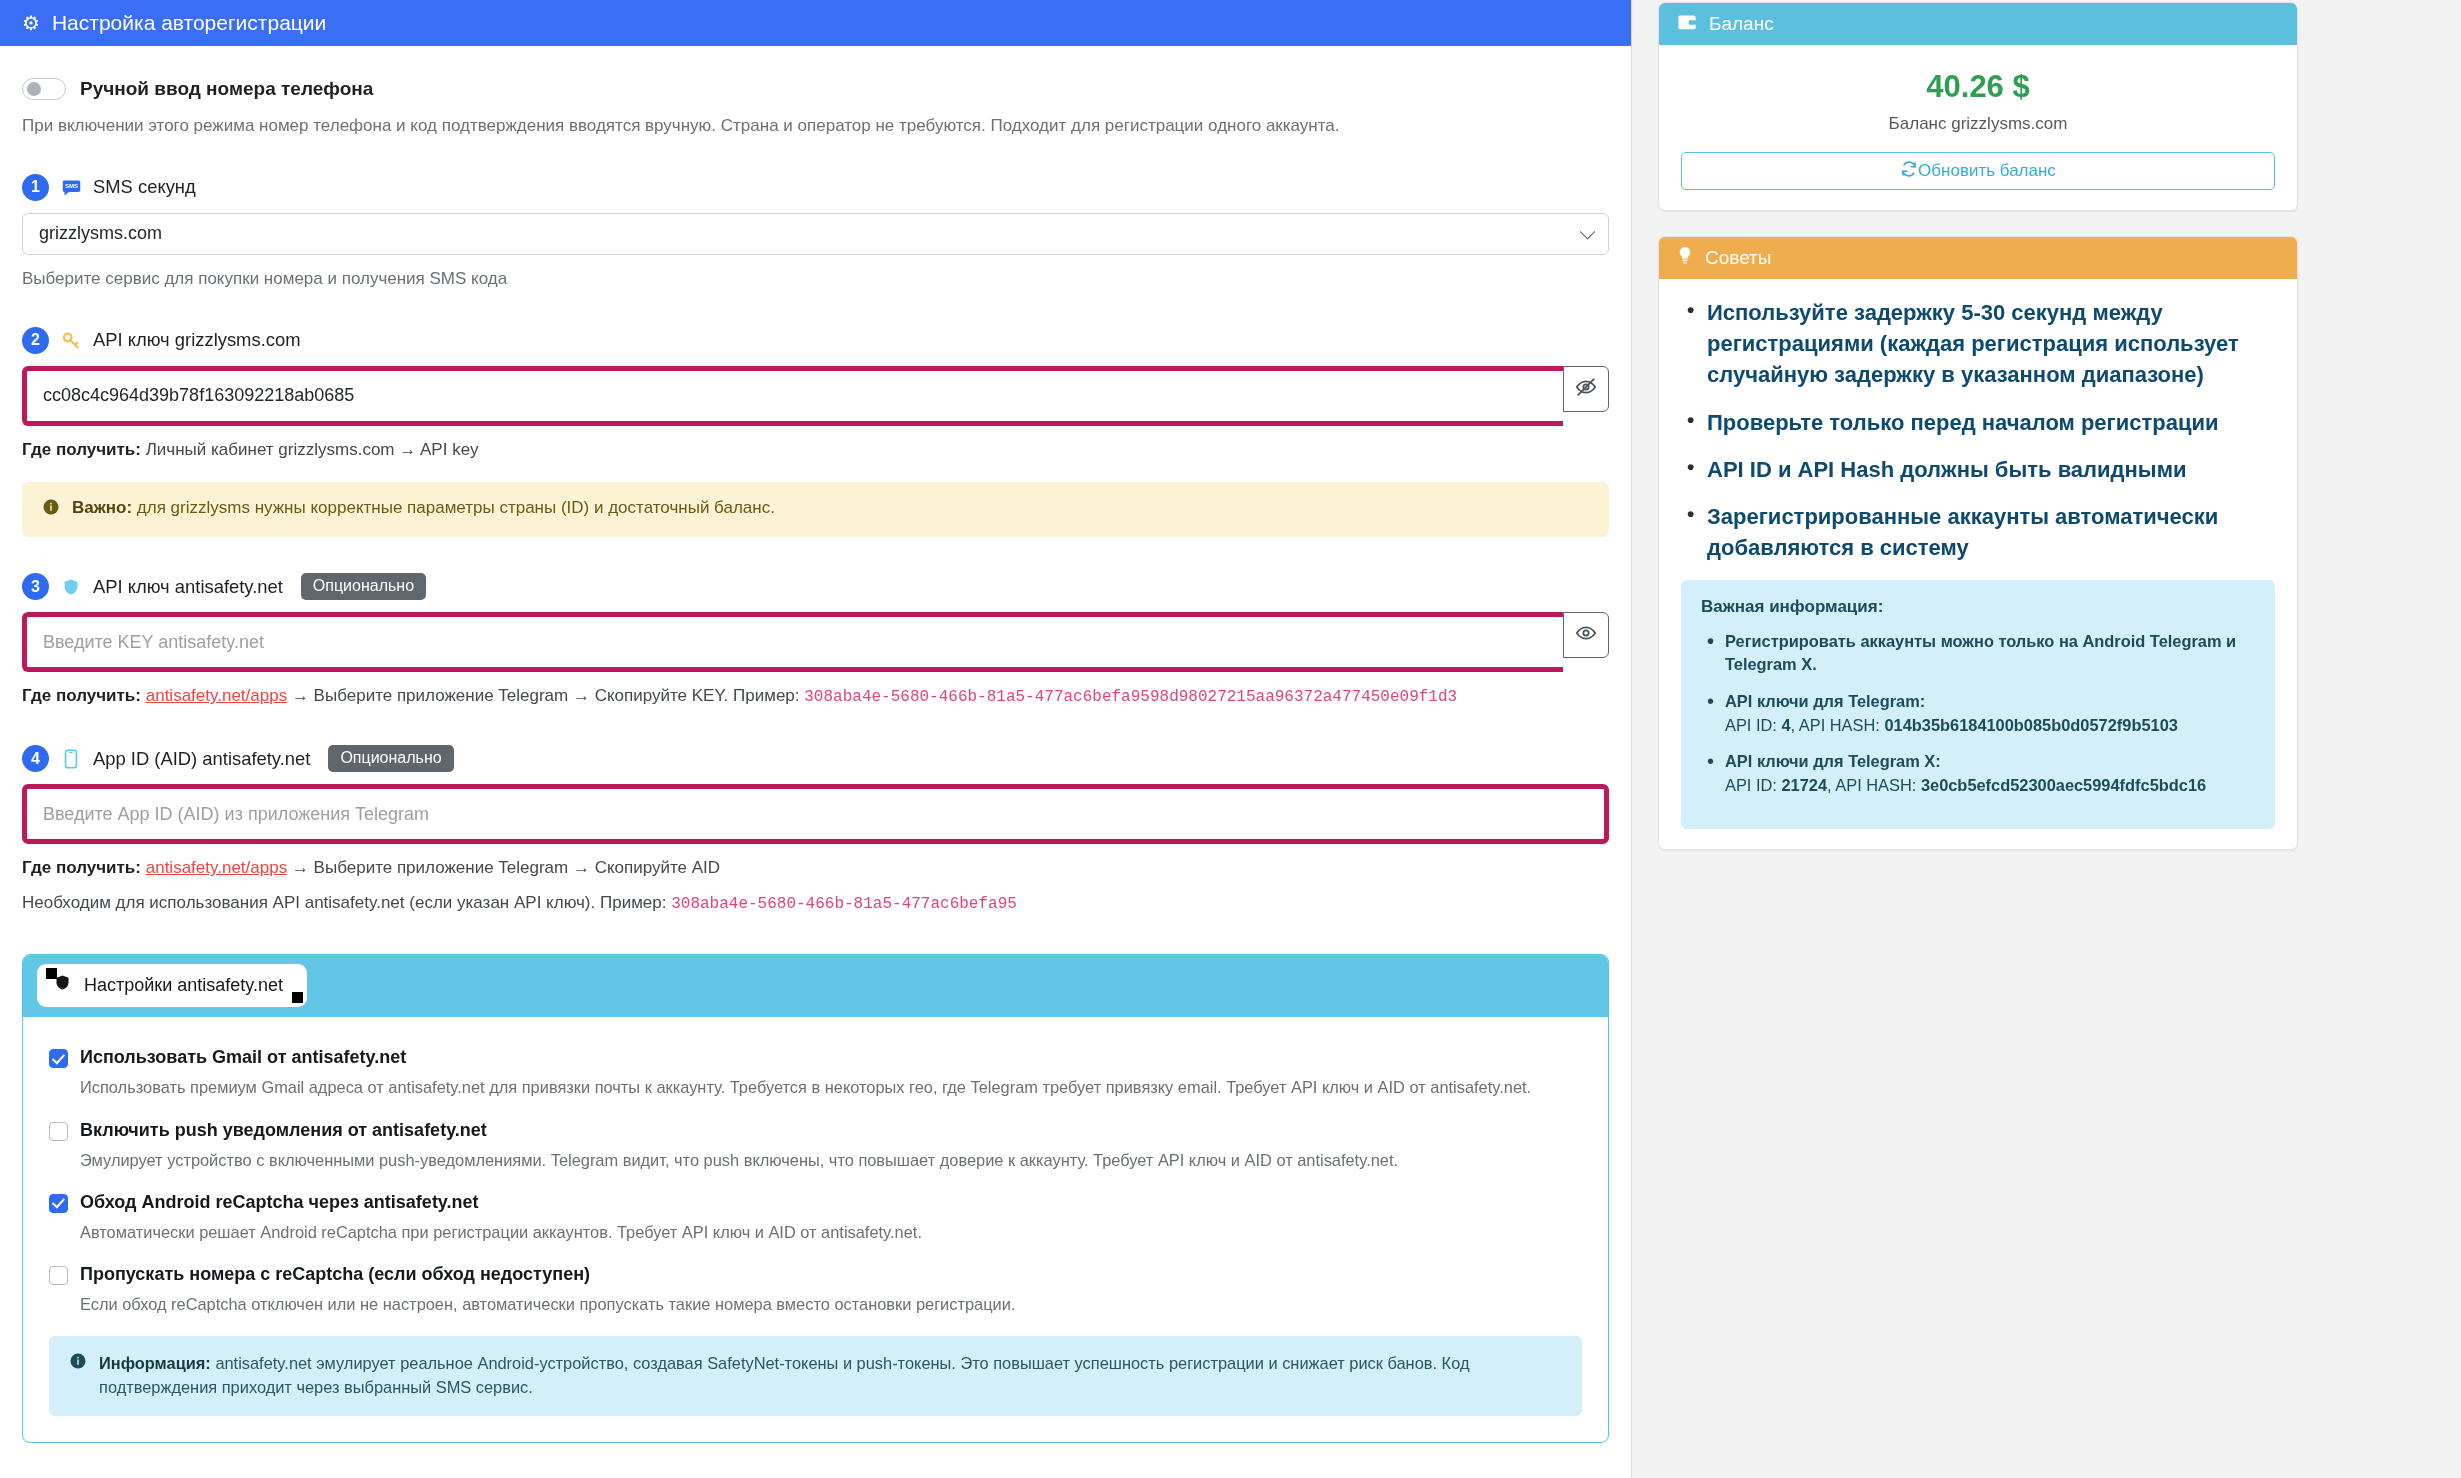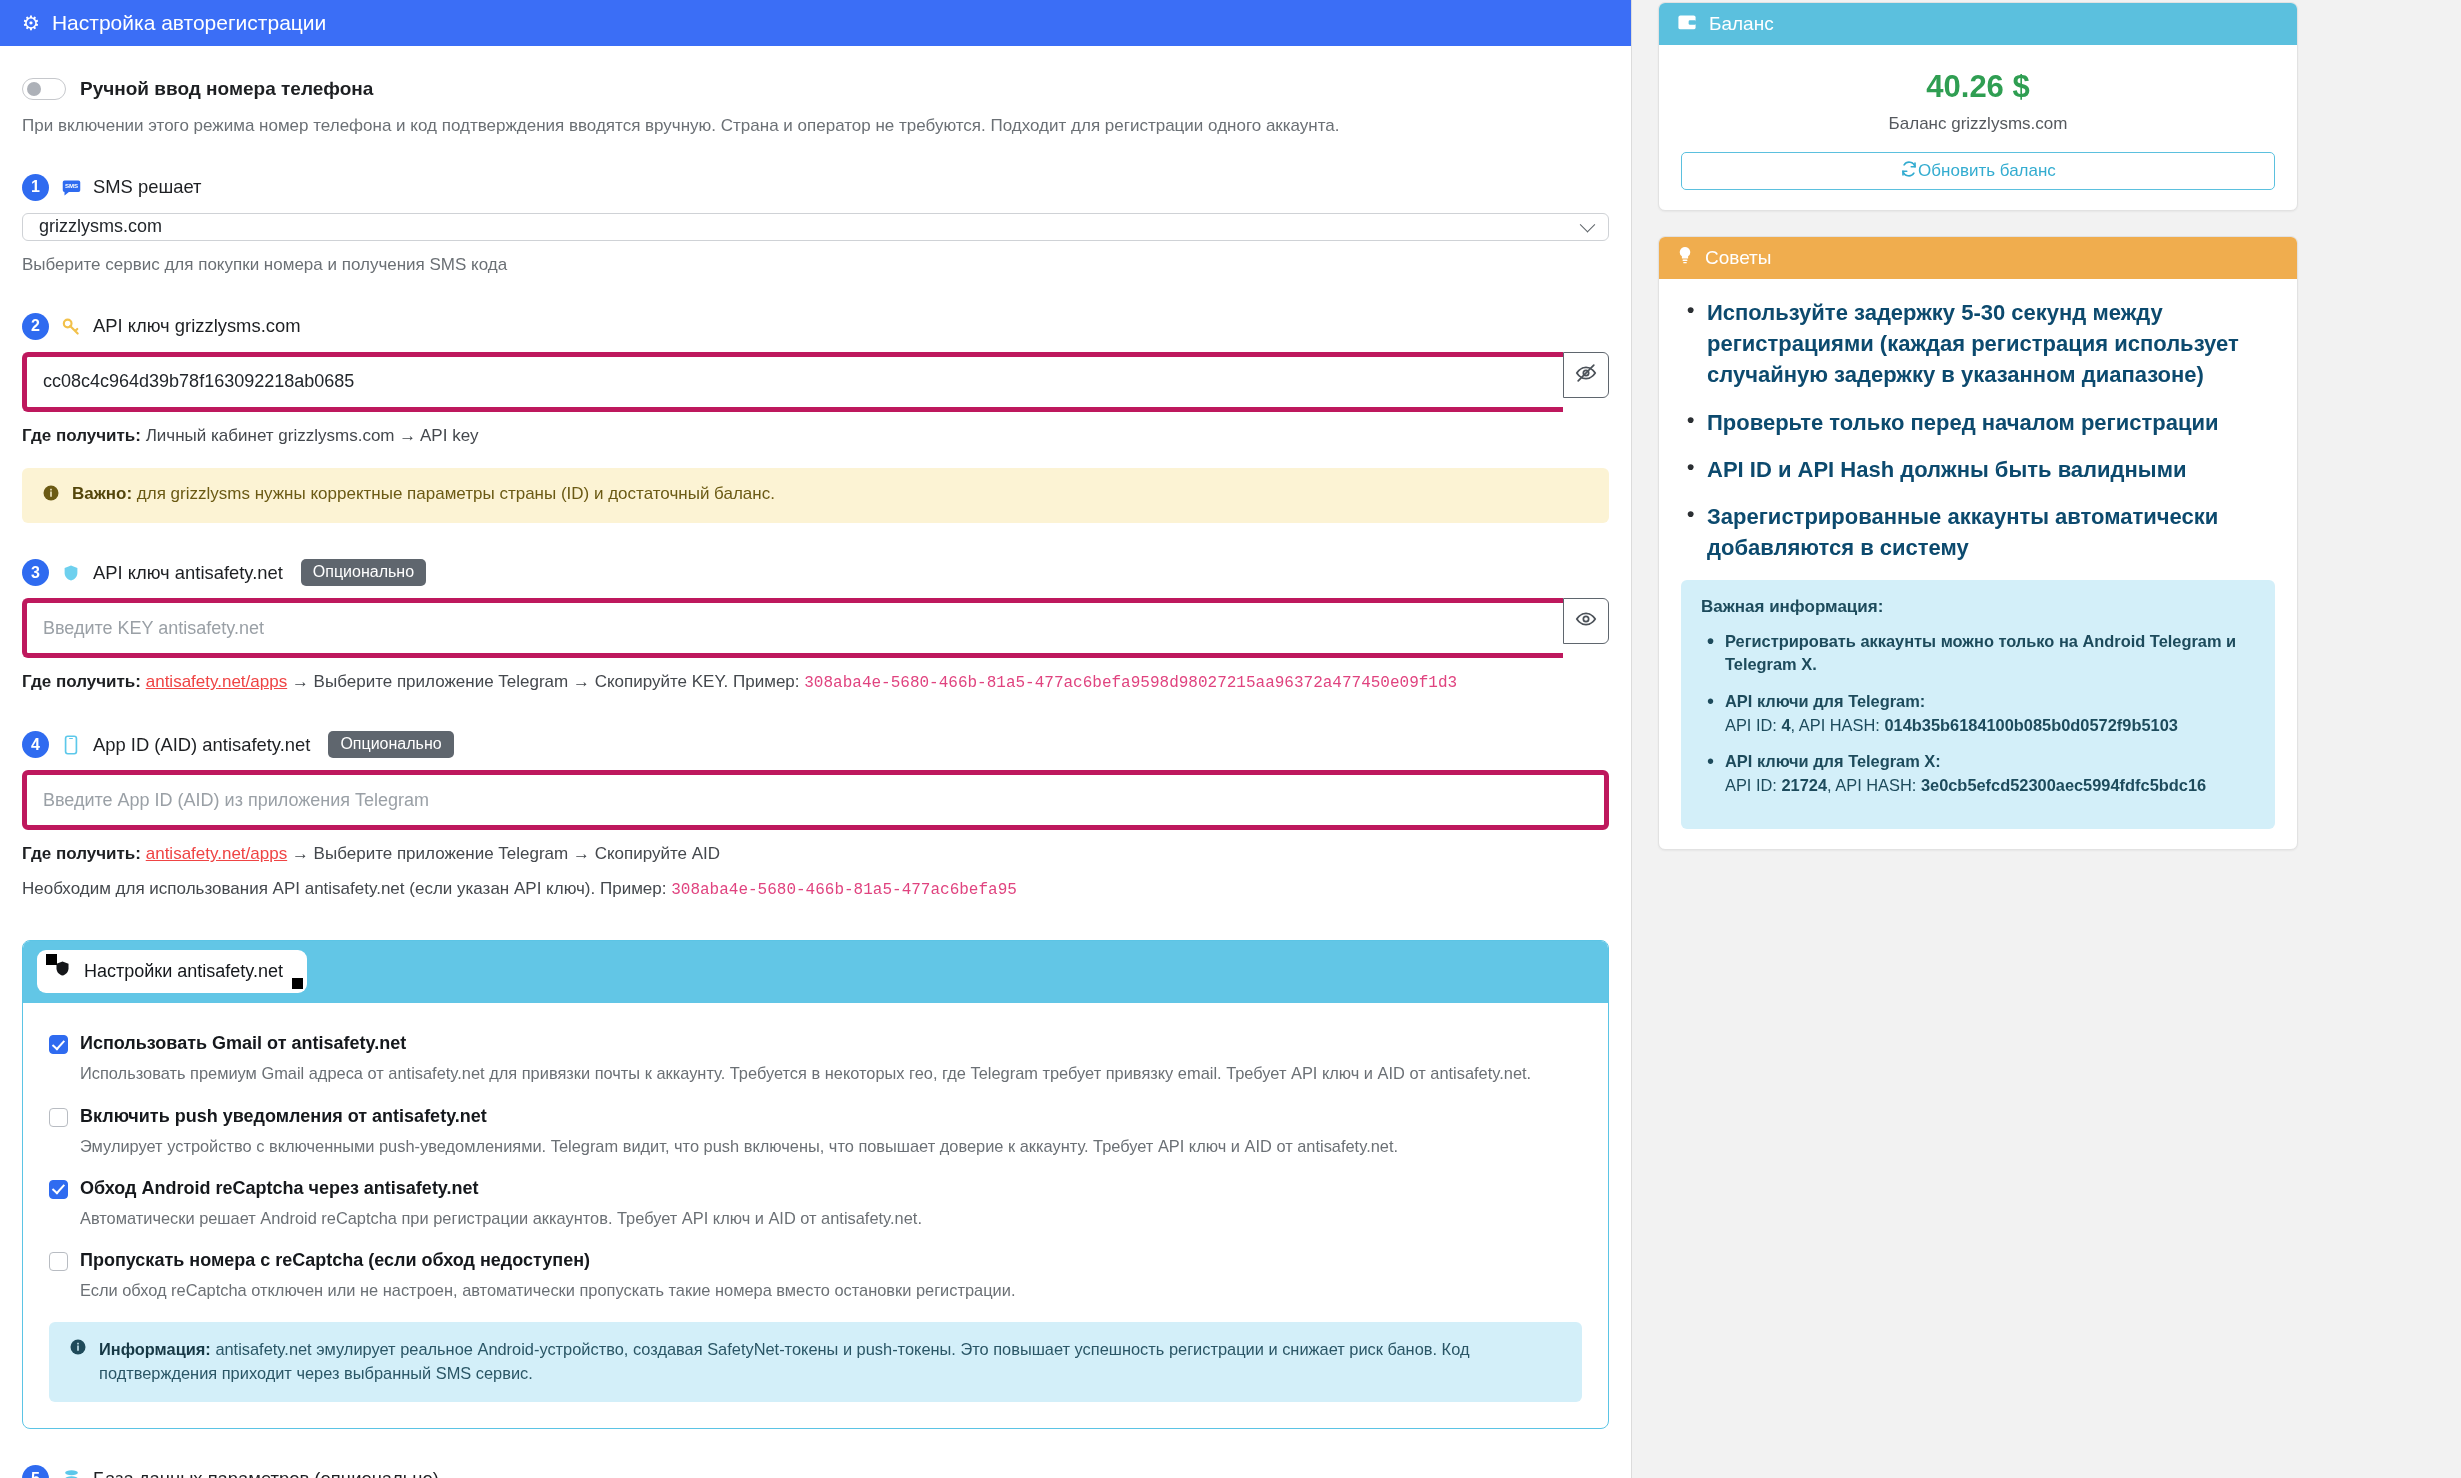--- a/index.html
+++ b/index.html
@@ -142,21 +142,21 @@
 
   .alert-info {
     margin-top: 8px; background: #d3eff9; border-radius: 6px;
     padding: 16px 20px; font-size: 16.4px; color: #2a5666; line-height: 1.45;
     display: flex; gap: 12px; align-items: flex-start;
   }
   .alert-info b { color: #163845; }
 
   .select-wrap { margin-top: 12px; position: relative; }
   .select-box {
-    height: 28px; border: 1px solid #cfd2d6; border-radius: 6px;
+    height: 42px; border: 1px solid #cfd2d6; border-radius: 6px;
     background: #fff; display: flex; align-items: center;
     padding: 0 16px; font-size: 18px; color: #22262b;
   }
   .caret {
     position: absolute; right: 16px; top: 50%; transform: translateY(-50%);
     width: 11px; height: 11px; border: solid #5d6268;
     border-width: 0 1.6px 1.6px 0; transform: translateY(-70%) rotate(45deg);
   }
 
   
@@ -234,21 +234,21 @@
       <div class="helper">При включении этого режима номер телефона и код подтверждения вводятся вручную. Страна и оператор не требуются. Подходит для регистрации одного аккаунта.</div>
 
       <div class="step-row">
         <span class="badge-num">1</span>
         <span class="step-ic">
           <svg width="21" height="21" viewBox="0 0 24 24">
               <path d="M4 4h16a2 2 0 0 1 2 2v9a2 2 0 0 1-2 2H9l-5 4v-4H4a2 2 0 0 1-2-2V6a2 2 0 0 1 2-2z" fill="#2f6bf0"></path>
               <text x="12" y="13" font-size="7" font-family="Liberation Sans" fill="#fff" text-anchor="middle" font-weight="bold">SMS</text>
             </svg>
         </span>
-        <span class="step-text">SMS решает</span>
+        <span class="step-text">SMS секунд</span>
       </div>
       <div class="select-wrap">
         <div class="select-box">grizzlysms.com</div>
         <span class="caret"></span>
       </div>
       <div class="helper" style="margin-top:12px">Выберите сервис для покупки номера и получения SMS кода</div>
 
       <div class="step-row">
         <span class="badge-num">2</span>
         <span class="step-ic">

